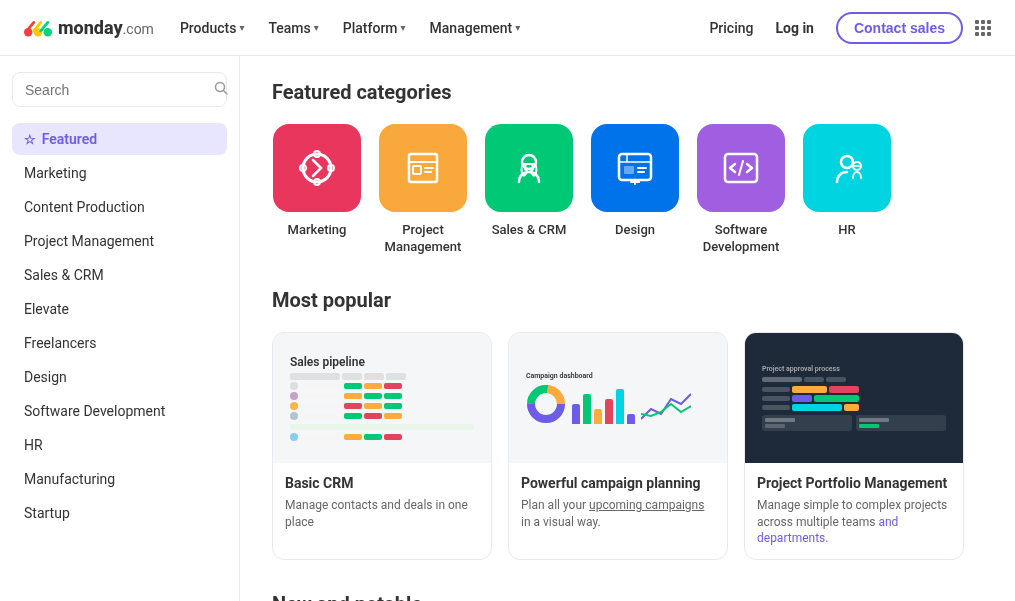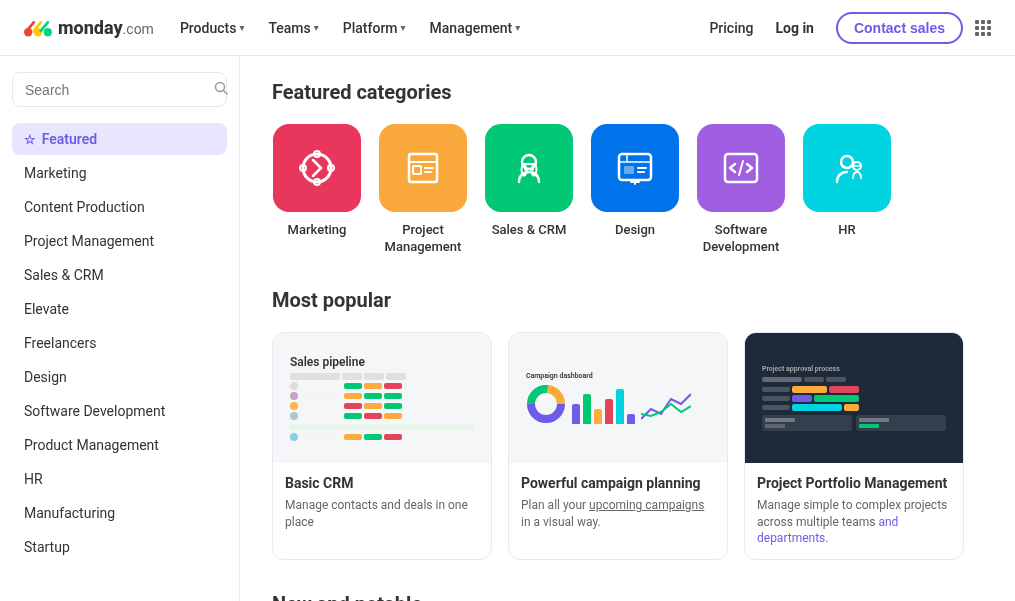--- a/index.html
+++ b/index.html
@@ -195,23 +195,20 @@
     <div class="sidebar-item">
       <span>Freelancers</span>
     </div>
     <div class="sidebar-item">
       <span>Design</span>
     </div>
     <div class="sidebar-item">
       <span>Software Development</span>
     </div>
     <div class="sidebar-item">
-      <span>Product Management</span>
-    </div>
-    <div class="sidebar-item">
       <span>HR</span>
     </div>
     <div class="sidebar-item">
       <span>Manufacturing</span>
     </div>
     <div class="sidebar-item">
       <span>Startup</span>
     </div>
     <div class="sidebar-item">
       

